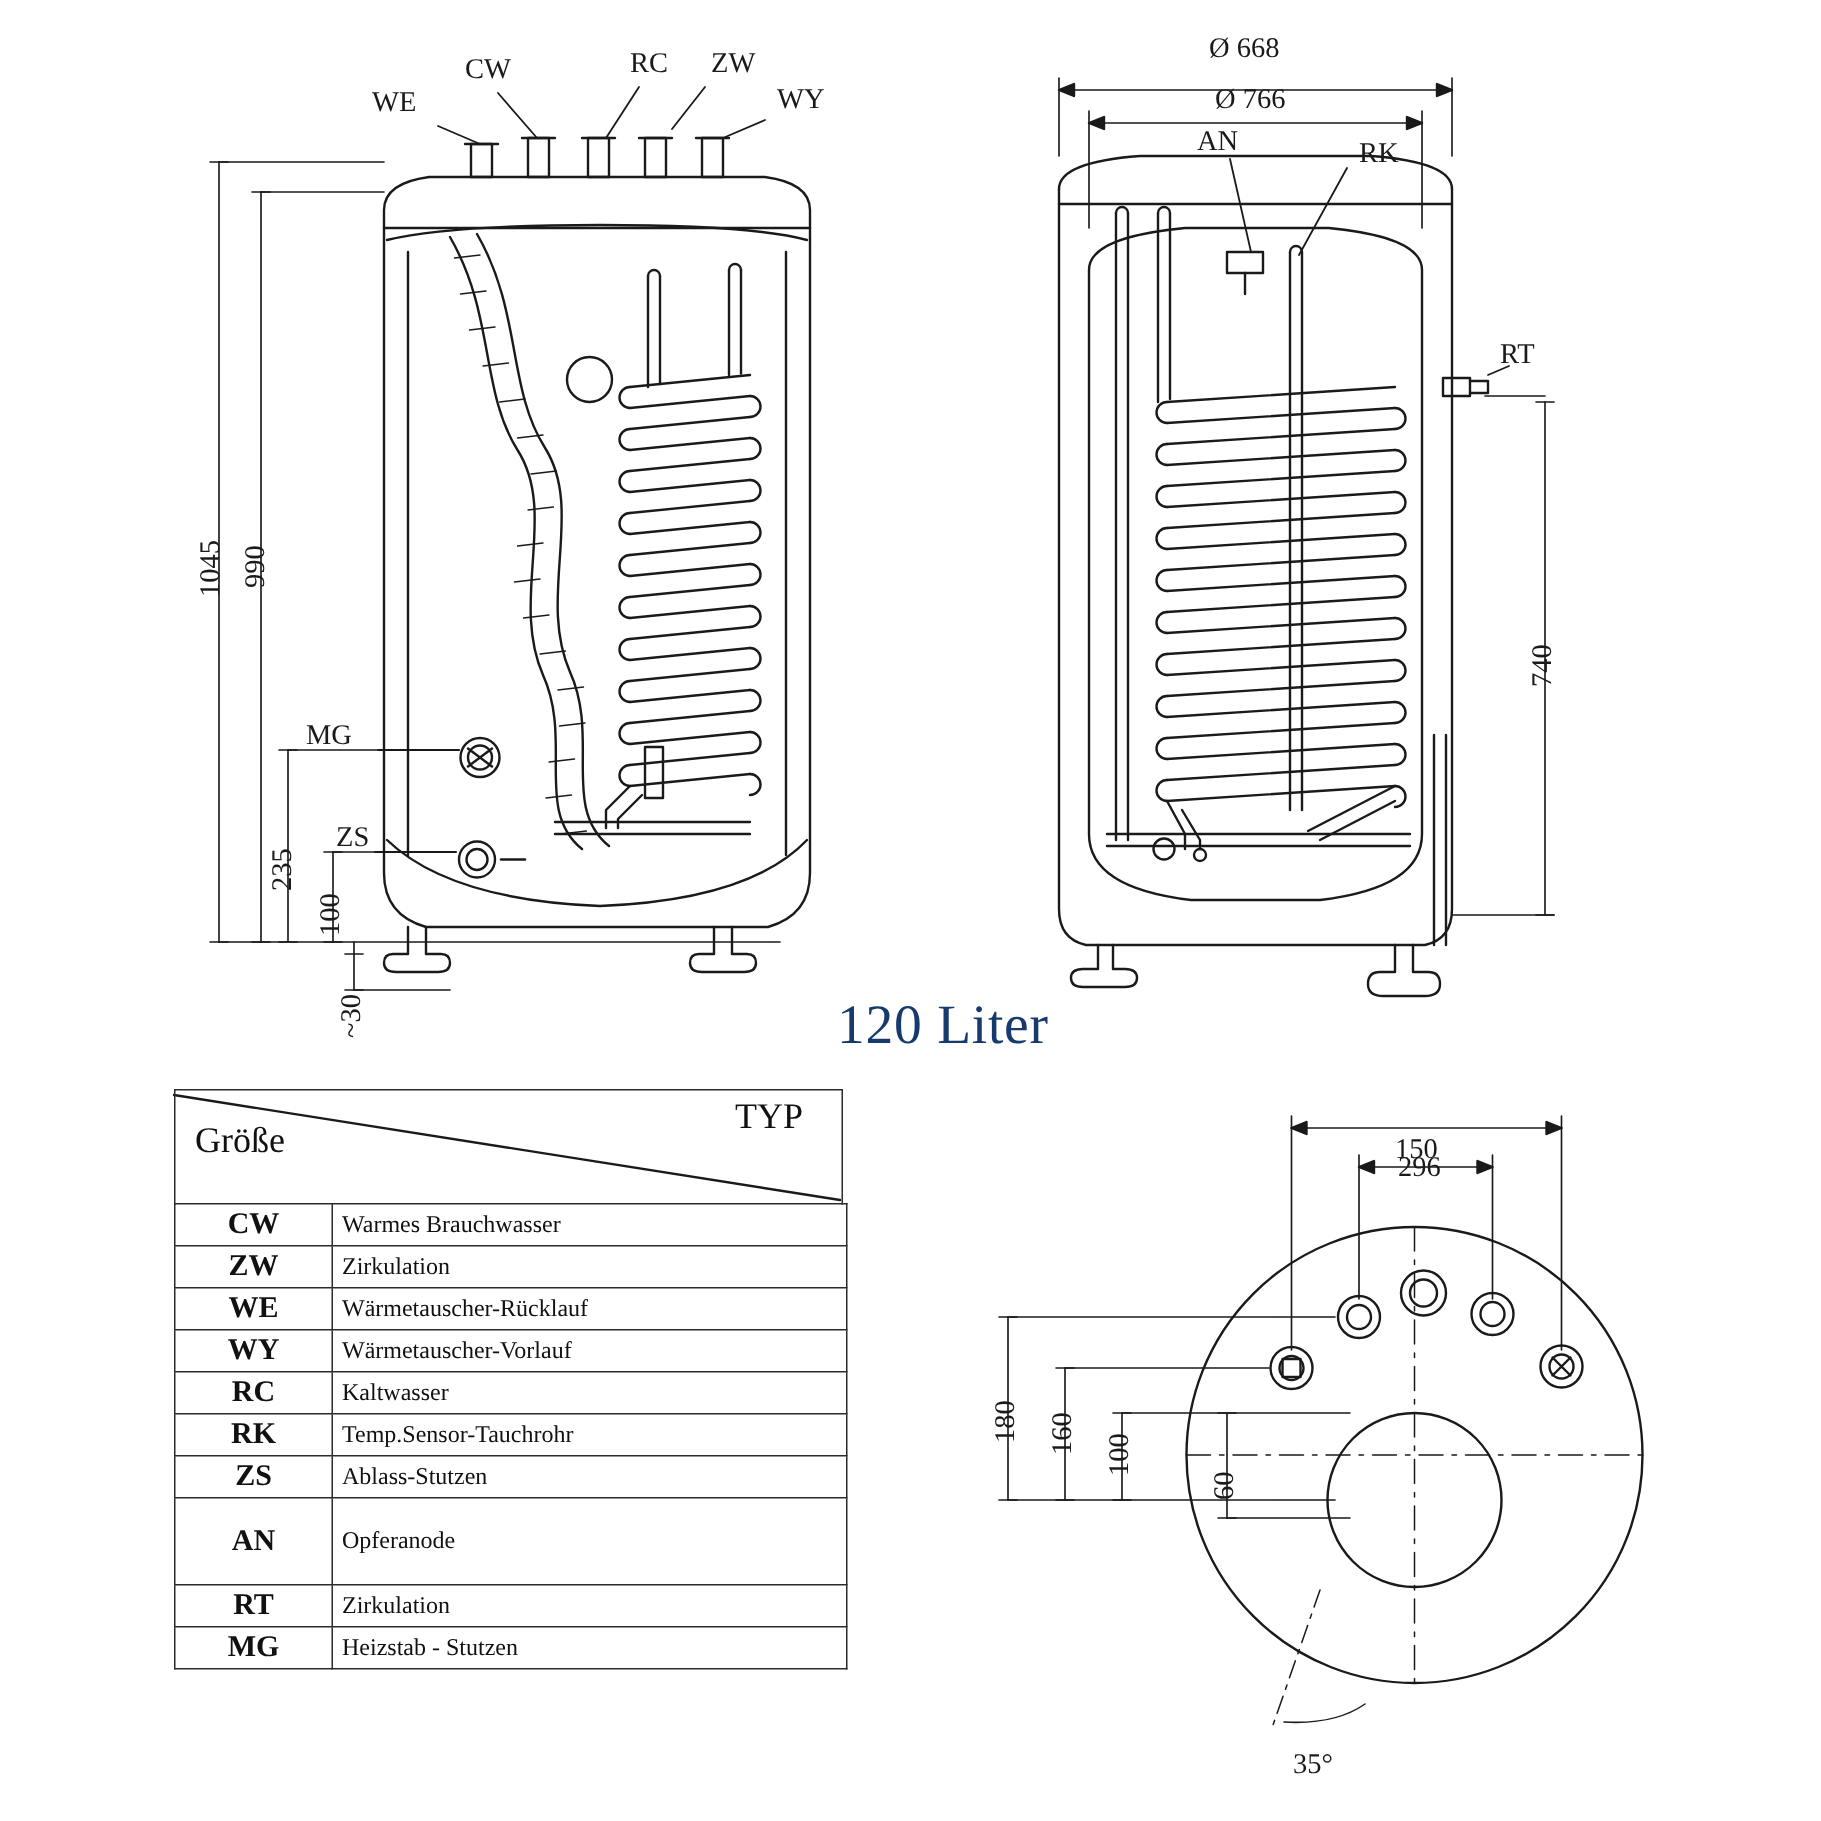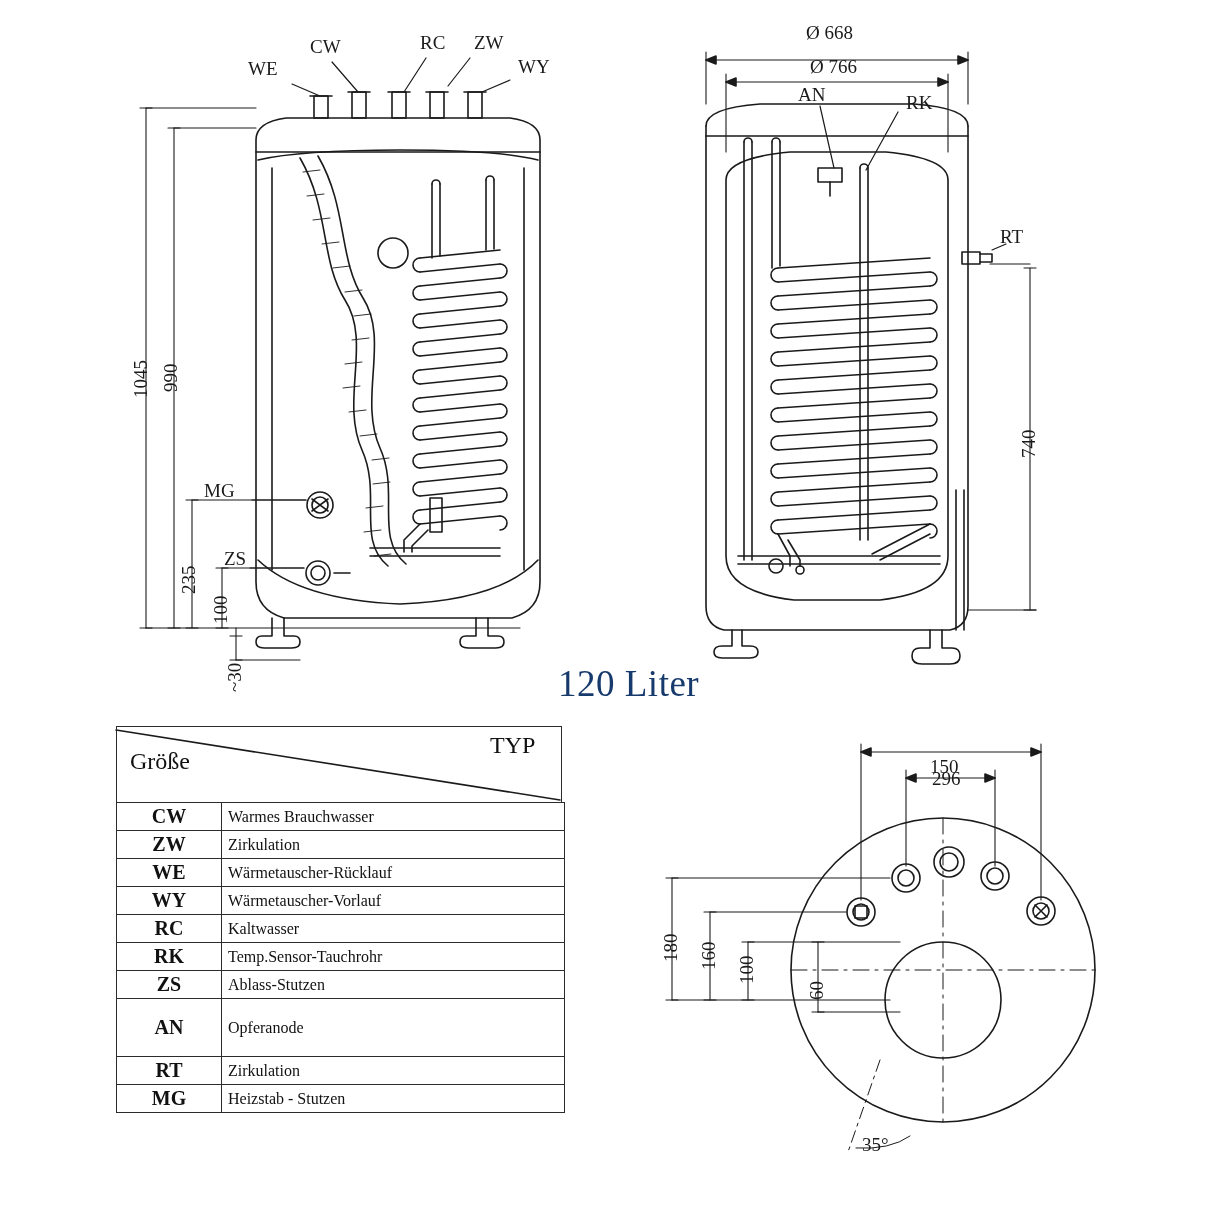--- a/index.html
+++ b/index.html
@@ -391,21 +391,21 @@
   <div class="lbl sz18 rot" style="left:1018px;top:458px;transform:rotate(-90deg);">740</div>
 
   <div class="title" style="left:558px;top:662px;">120 Liter</div>
 
   <div class="lbl sz18" style="left:932px;top:768px;">296</div>
   <div class="lbl sz18" style="left:930px;top:756px;text-align:center;">150</div>
   <div class="lbl sz18 rot" style="left:660px;top:962px;transform:rotate(-90deg);">180</div>
   <div class="lbl sz18 rot" style="left:698px;top:970px;transform:rotate(-90deg);">160</div>
   <div class="lbl sz18 rot" style="left:736px;top:984px;transform:rotate(-90deg);">100</div>
   <div class="lbl sz18 rot" style="left:806px;top:1000px;transform:rotate(-90deg);">60</div>
-  <div class="lbl sz18" style="left:862px;top:1134px;">35°</div>
+  <div class="lbl sz18" style="left:862px;top:1166px;">35°</div>
 
   <div class="typbox" style="left:116px;top:726px;width:444px;height:76px;border:1px solid #2b2b2b;border-bottom:none;"></div>
   <div class="typ-lbl" style="left:490px;top:732px;">TYP</div>
   <div class="typ-lbl" style="left:130px;top:748px;">Größe</div>
 
   <table class="legend" style="left:116px;top:802px;">
     <tbody>
       <tr>
         <td class="code">CW</td>
         <td class="desc">Warmes Brauchwasser</td>

